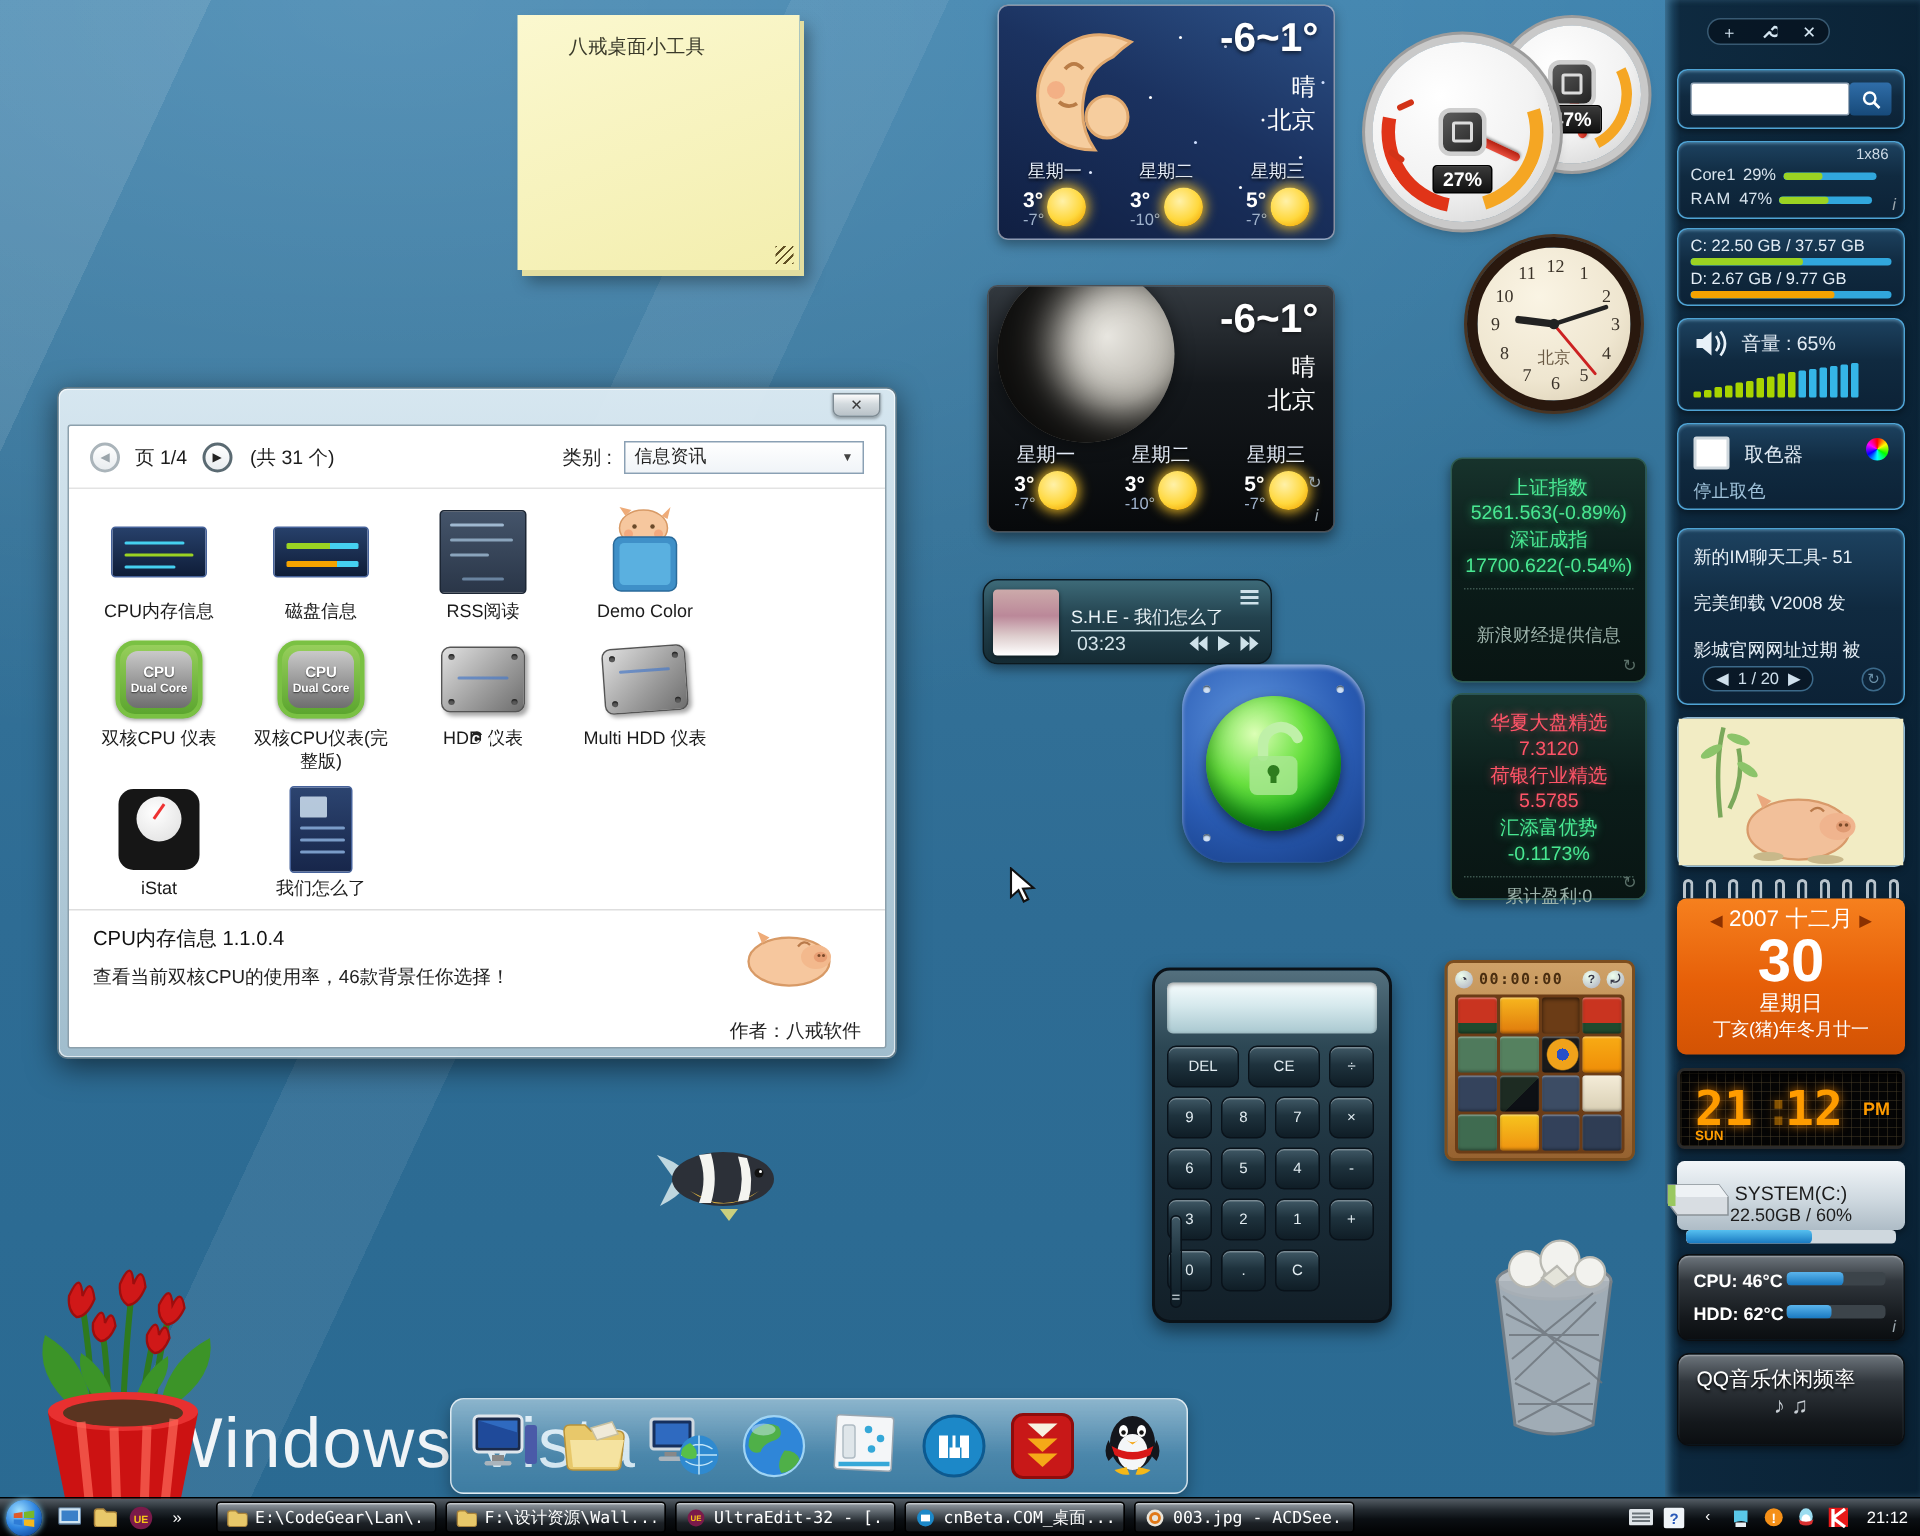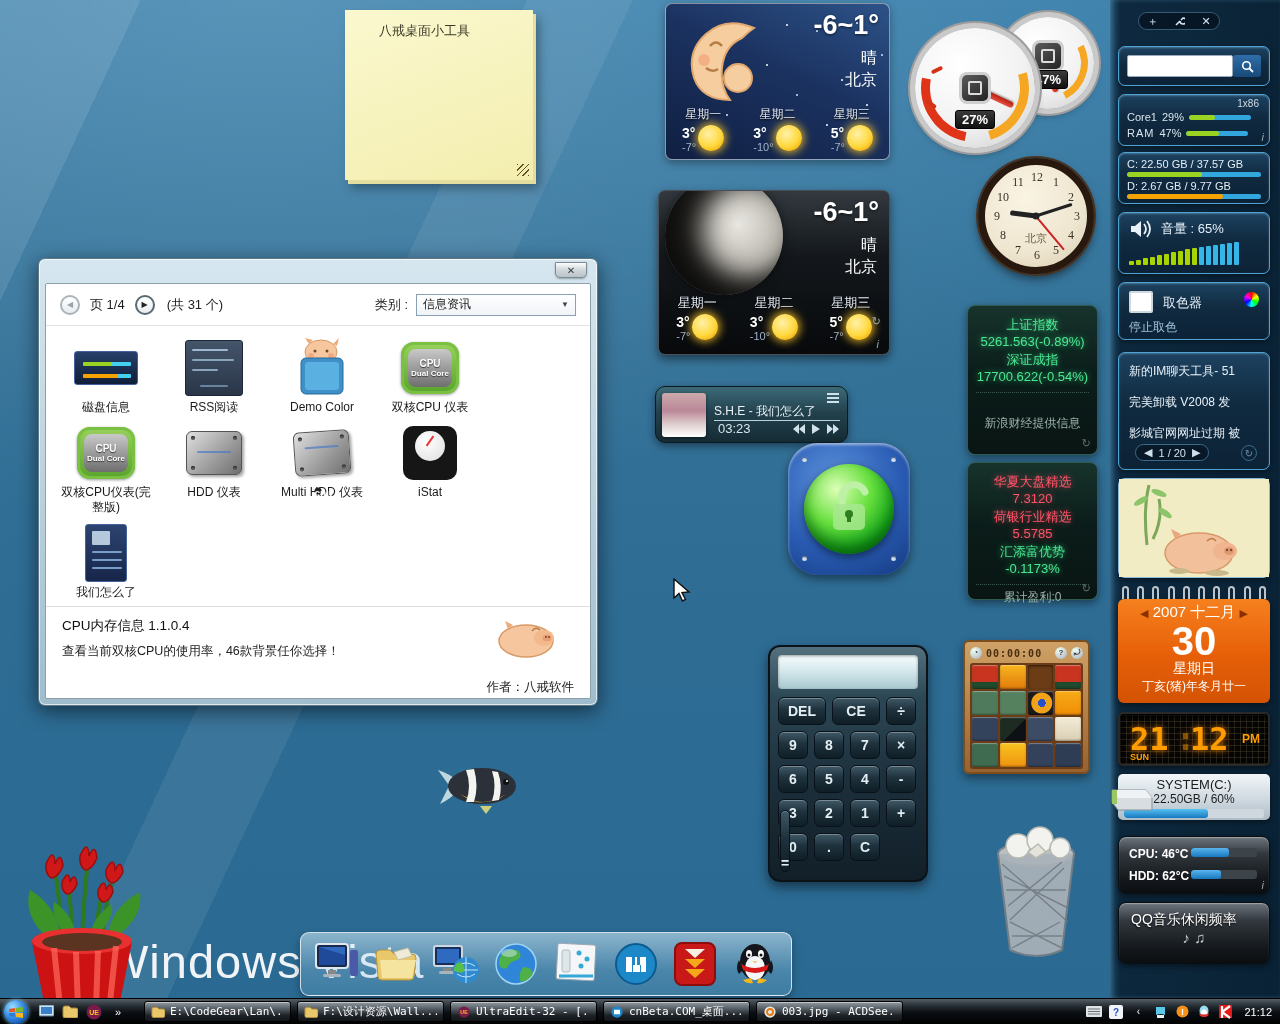--- a/index.html
+++ b/index.html
@@ -121,21 +121,21 @@
 
   
   .calc { left:768px; top:645px; width:160px; height:237px; border-radius:12px; border:2px solid #0b1218;
     background:linear-gradient(180deg,#54707e 0%,#2c4754 22%,#1b2e3a 60%,#121f28 100%);
     box-shadow:0 5px 12px rgba(0,0,0,.5); padding:8px; }
   .calc .disp { height:34px; border-radius:4px; margin-bottom:8px;
     background:linear-gradient(180deg,#f6fcfd 0%,#d6e9ed 45%,#a9c8d0 100%); box-shadow:inset 0 1px 3px rgba(0,0,0,.4); }
   .calc .keys { display:flex; gap:6px; }
   .calc .left { width:102px; }
   .calc .row { display:flex; gap:6px; margin-bottom:6px; }
-  .kbtn { flex:1; height:28px; border-radius:6px; border:1px solid #09121a; color:#e3edf2; font-size:14px; font-weight:bold;
+  .kbtn { flex:1; height:28px; border-radius:6px; border:1px solid #09121a; color:#e3edf2; font-size:10px; font-weight:normal;
     background:linear-gradient(180deg,#405966 0%,#1e323d 45%,#0f1d26 100%);
     box-shadow:inset 0 1px 0 rgba(255,255,255,.3); display:flex; align-items:center; justify-content:center;text-align:center; }
   .calc .ops { width:30px; display:flex; flex-direction:column; gap:6px; }
   .calc .ops .kbtn { flex:none; height:28px; }
   .calc .ops .eq { height:62px; }
 
   
   .puzzle { left:963px; top:640px; width:127px; height:134px; border-radius:6px; border:2px solid #7c4e1e;
     background:linear-gradient(180deg,#cfa268 0%,#b07c42 60%,#966230 100%); box-shadow:0 4px 10px rgba(0,0,0,.45); padding:3px 5px; }
   .puzzle .hd { height:16px; display:flex; align-items:center; gap:4px; color:#4a2e10; font-size:10px; font-weight:bold; }
@@ -546,20 +546,30 @@
         <div class="wsel">
           <span>信息资讯</span>
             <span class="car">▼</span>
         </div>
       </div>
 
       <div class="ggrid">
         <div class="gcell">
           <div class="gico">
               <div class="mini mini-navy">
+            <div class="mini-line" style="left:8px;top:9px;width:40px;background:#45d0f0"></div>
+            <div class="mini-line" style="left:8px;top:17px;width:46px;background:#9bd322"></div>
+            <div class="mini-line" style="left:8px;top:25px;width:34px;background:#45d0f0"></div>
+              </div>
+            </div>
+          <div class="glab">CPU内存信息</div>
+        </div>
+        <div class="gcell">
+          <div class="gico">
+              <div class="mini mini-navy">
             <div class="mini-line" style="left:8px;top:10px;width:48px;height:4px;background:linear-gradient(90deg,#9bd322 60%,#45d0f0 60%)"></div>
             <div class="mini-line" style="left:8px;top:22px;width:48px;height:4px;background:linear-gradient(90deg,#f5a300 70%,#45d0f0 70%)"></div>
               </div>
             </div>
           <div class="glab">磁盘信息</div>
         </div>
         <div class="gcell">
           <div class="gico">
               <div class="mini" style="width:58px;height:56px;background:linear-gradient(180deg,#44546a,#2a3648);border:1px solid #1c2634">
             <div class="mini-line" style="left:6px;top:8px;width:36px;background:#9fb8d0"></div>
@@ -901,21 +911,21 @@
 
     <div class="lcd" style="top:712px">
       <span class="dig" style="position:absolute;left:10px;top:6px">21</span>
       <span class="dig" style="position:absolute;left:56px;top:6px;opacity:.5">:</span>
       <span class="dig" style="position:absolute;left:70px;top:6px">12</span>
       <span style="position:absolute;right:8px;top:18px;font-size:12px;font-weight:bold">PM</span>
       <span style="position:absolute;left:10px;bottom:2px;font-size:9px;font-weight:bold">SUN</span>
     </div>
 
     <div class="sysdrv" style="top:774px">
-      <div style="font-size:13px;padding-top:3px">SYSTEM(C:)</div>
+      <div style="font-size:13px;padding-top:14px">SYSTEM(C:)</div>
       <div style="font-size:12px">22.50GB / 60%</div>
       <div class="bar" style="margin:3px 6px 0;height:9px;background:#cfd8de">
           <span class="fill" style="width:60%;background:linear-gradient(#56c0f0,#1878c0)"></span>
         </div>
       <svg style="position:absolute;left:-10px;top:8px" width="46" height="34" viewBox="0 0 46 34">
         <path d="M4 8 h34 l6 8 v12 H10 l-6 -8Z" fill="#d8dde2" stroke="#8a9298"></path>
           <path d="M4 8 l6 8 h34 l-6 -8Z" fill="#eef2f5"></path>
           <rect x="4" y="8" width="5" height="14" fill="#9ac860"></rect>
       </svg>
     </div>

